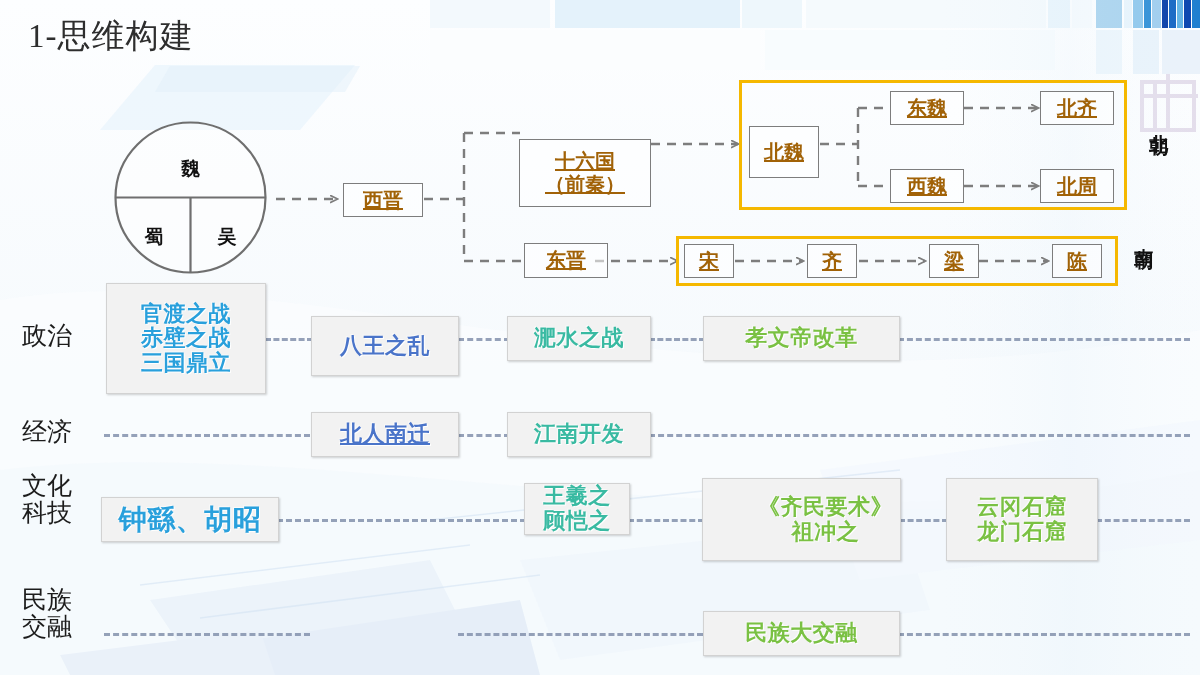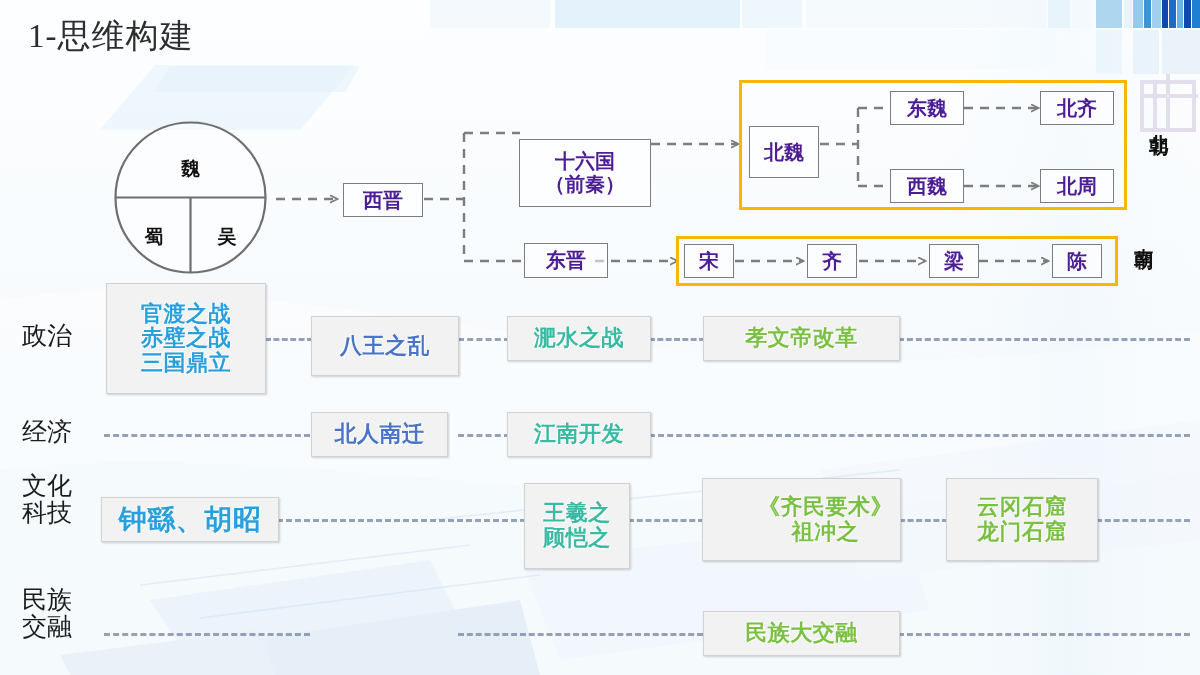--- a/index.html
+++ b/index.html
@@ -47,25 +47,26 @@
   #lbl-wei { left: 0; top: 36px; width: 155px; }
   #lbl-shu { left: 10px; top: 104px; width: 62px; }
   #lbl-wu  { left: 83px; top: 104px; width: 62px; }
 
   
   .dyn {
     border: 1.6px solid #7d7d7d;
     background: rgba(255,255,255,0.55);
     font-family: "Liberation Serif", "DejaVu Serif", serif;
     font-weight: bold;
-    color: #4c1d95;
+    color: #a16207;
     display: flex; align-items: center; justify-content: center;
     text-align: center;
     line-height: 1.15;
     white-space: pre-line;
+    text-decoration: underline;
   }
   .dyn.md { font-size: 20px; }
 
   
   .group-frame {
     border: 3px solid #F5B800;
     background: transparent;
   }
 
   
@@ -292,33 +293,33 @@
   <div class="abs chip f22 c-blue" style="left:311px; top:316px; width:148px; height:60px;">八王之乱</div>
   <div class="abs chip f22 c-teal" style="left:507px; top:316px; width:144px; height:45px;">淝水之战</div>
   <div class="abs chip f22 c-green" style="left:703px; top:316px; width:197px; height:45px;">孝文帝改革</div>
 
   <div class="abs row-label" style="left:22px; top:418px;">经济</div>
 
   <div class="abs tl-line" style="left:104px; top:434px; width:206px;"></div>
   <div class="abs tl-line" style="left:458px; top:434px; width:52px;"></div>
   <div class="abs tl-line" style="left:649px; top:434px; width:541px;"></div>
 
-  <div class="abs chip f22 c-blue" style="left:311px; top:412px; width:137px; height:45px;">北人南迁</div>
+  <div class="abs chip f22 c-blue" style="left:311px; top:412px; width:148px; height:45px;text-decoration:underline;">北人南迁</div>
   <div class="abs chip f22 c-teal" style="left:507px; top:412px; width:144px; height:45px;">江南开发</div>
 
   <div class="abs row-label" style="left:22px; top:472px;">文化
 科技</div>
 
   <div class="abs tl-line" style="left:277px; top:519px; width:249px;"></div>
   <div class="abs tl-line" style="left:628px; top:519px; width:76px;"></div>
   <div class="abs tl-line" style="left:899px; top:519px; width:49px;"></div>
   <div class="abs tl-line" style="left:1096px; top:519px; width:94px;"></div>
 
   <div class="abs chip f20 c-sky" style="left:101px; top:497px; width:178px; height:45px;">钟繇、胡昭</div>
-  <div class="abs chip f22 c-teal" style="left:524px; top:483px; width:106px; height:86px;">王羲之
+  <div class="abs chip f22 c-teal" style="left:524px; top:483px; width:106px; height:52px;">王羲之
 顾恺之</div>
   <div class="abs chip f22 c-green" style="left:702px; top:478px; width:199px; height:83px;padding-left:48px;">《齐民要术》
 祖冲之</div>
   <div class="abs chip f22 c-green" style="left:946px; top:478px; width:152px; height:83px;">云冈石窟
 龙门石窟</div>
 
   <div class="abs row-label" style="left:22px; top:586px;">民族
 交融</div>
 
   <div class="abs tl-line" style="left:104px; top:633px; width:206px;"></div>

